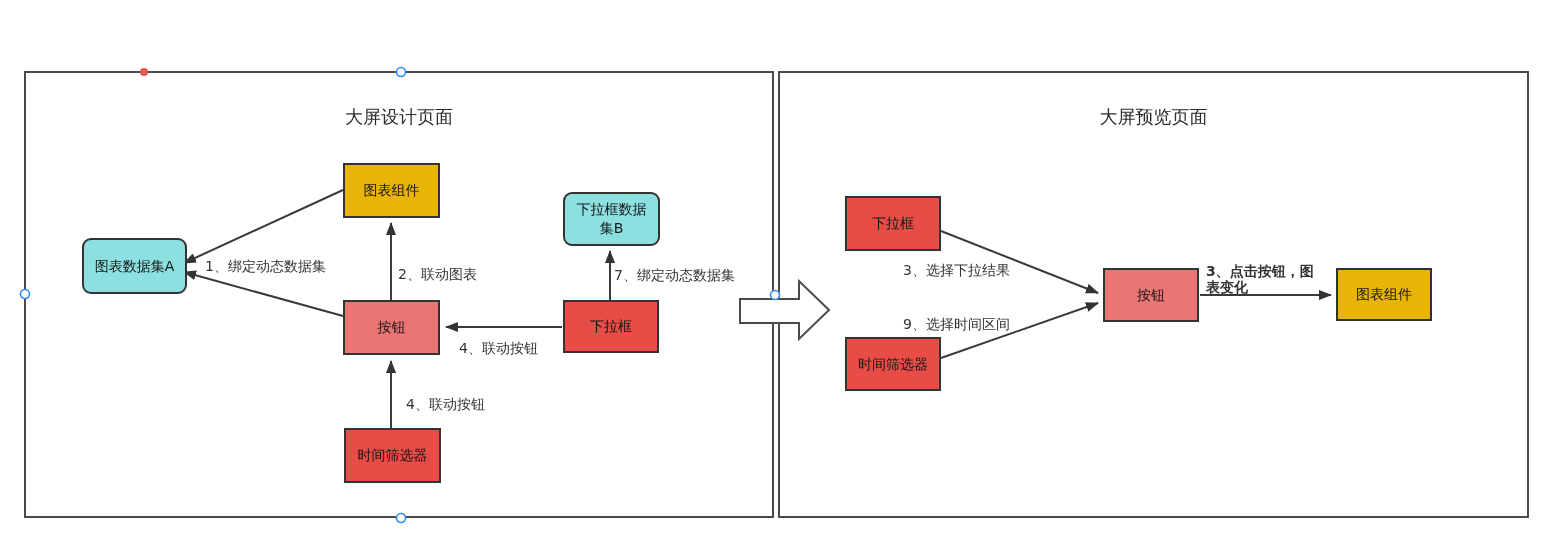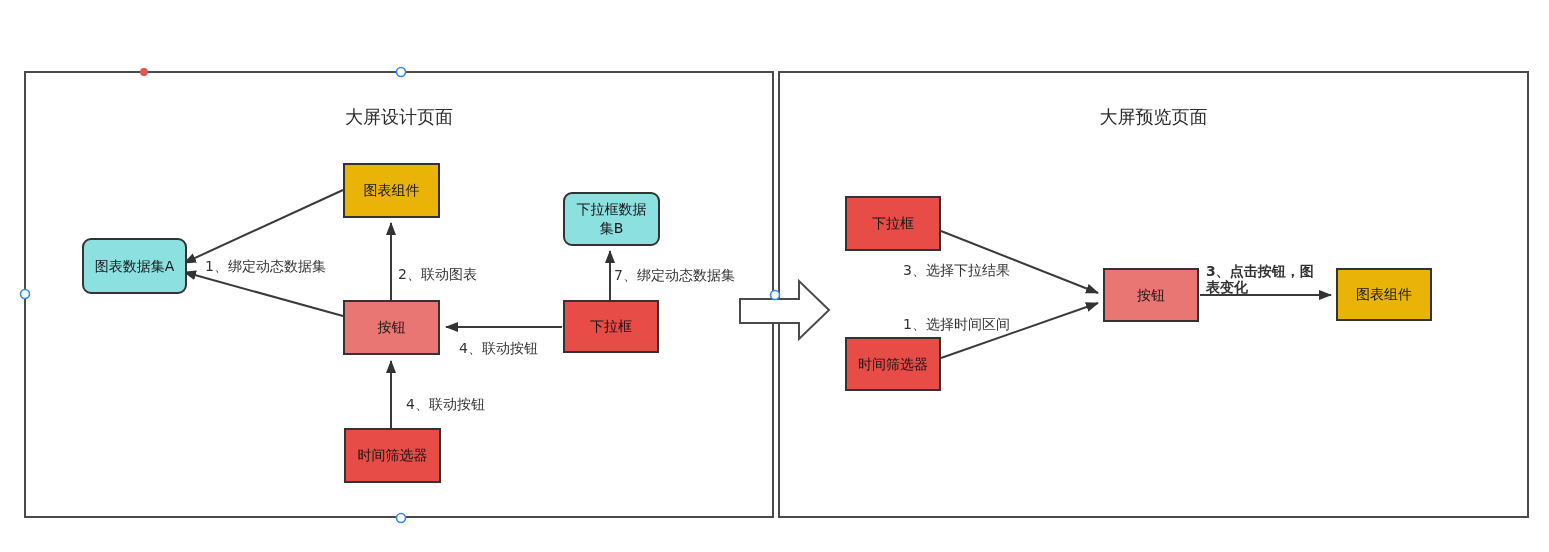--- a/index.html
+++ b/index.html
@@ -110,16 +110,16 @@
     <span>时间筛选器</span>
   </div>
   <div class="node c-salmon" style="left:1103px;top:268px;width:96px;height:54px;">
     <span>按钮</span>
   </div>
   <div class="node c-orange" style="left:1336px;top:268px;width:96px;height:53px;">
     <span>图表组件</span>
   </div>
 
   <div class="edge-label" style="left:903px;top:262px;">3、选择下拉结果</div>
-  <div class="edge-label" style="left:903px;top:316px;">1、选择时间区间</div>
+  <div class="edge-label" style="left:903px;top:316px;">9、选择时间区间</div>
   <div class="edge-label wrap" style="left:1206px;top:263px;width:114px;">3、点击按钮，图表变化</div>
 
 </div>
 
 </body></html>

